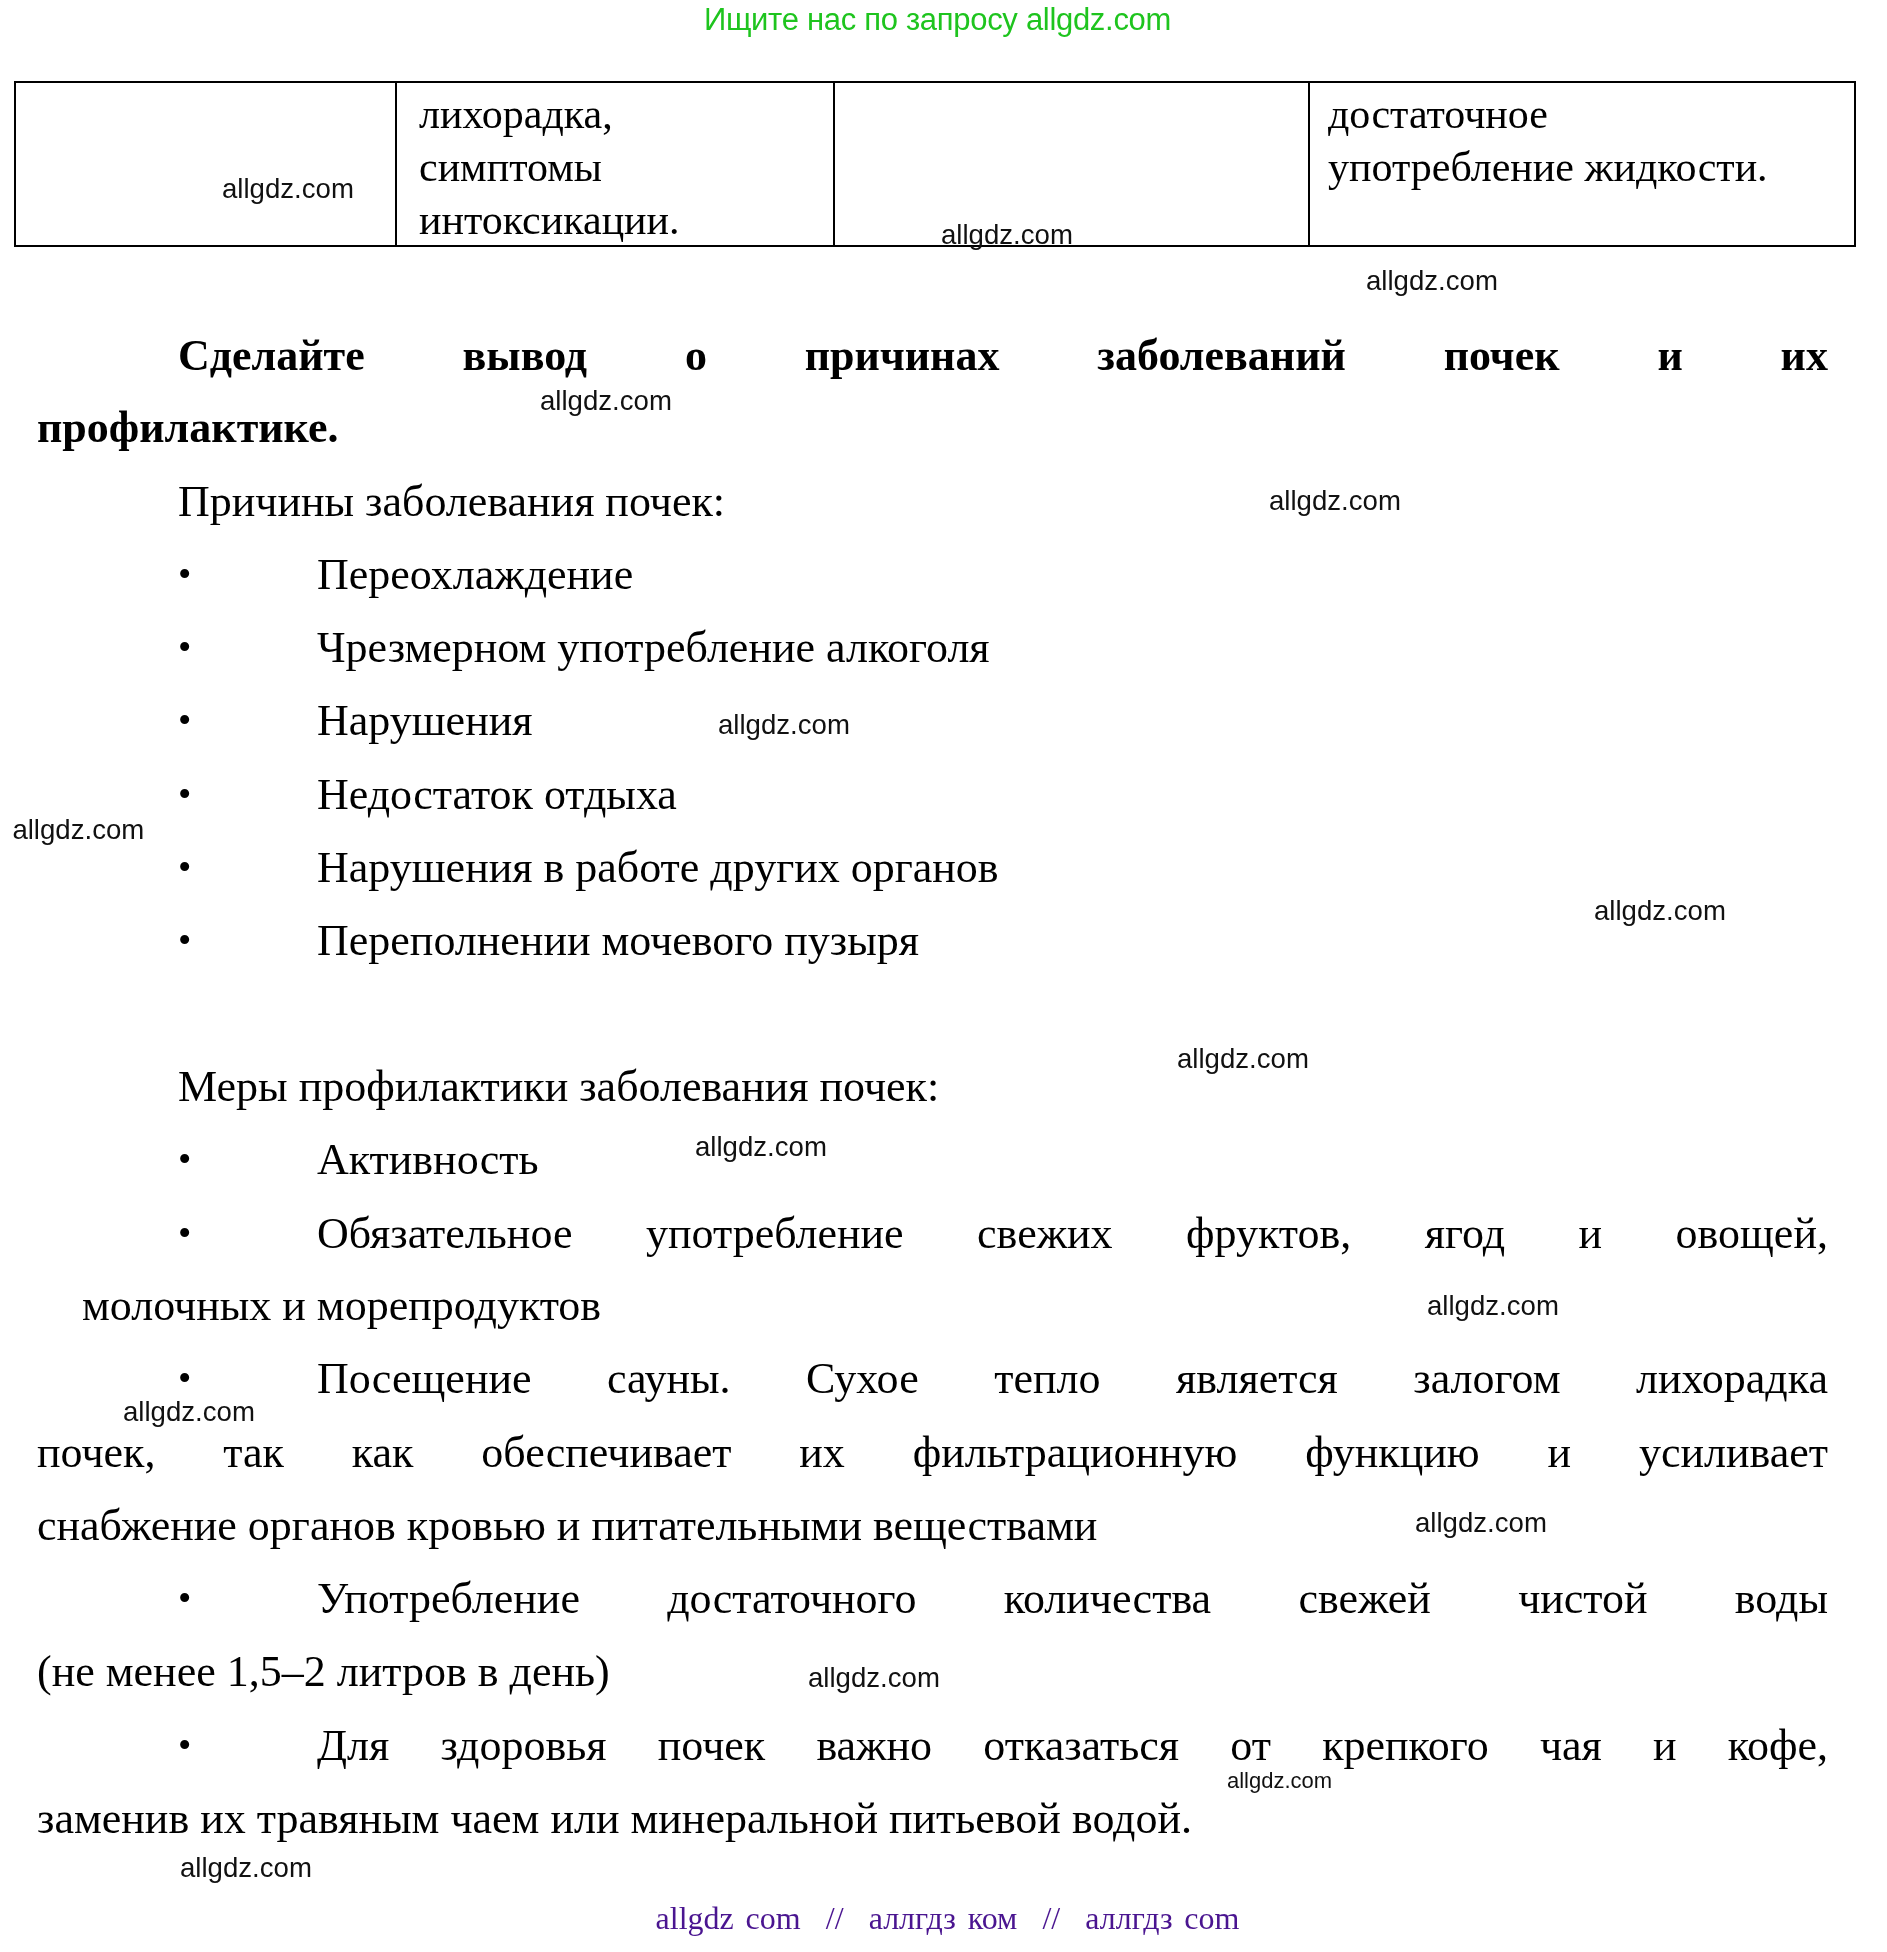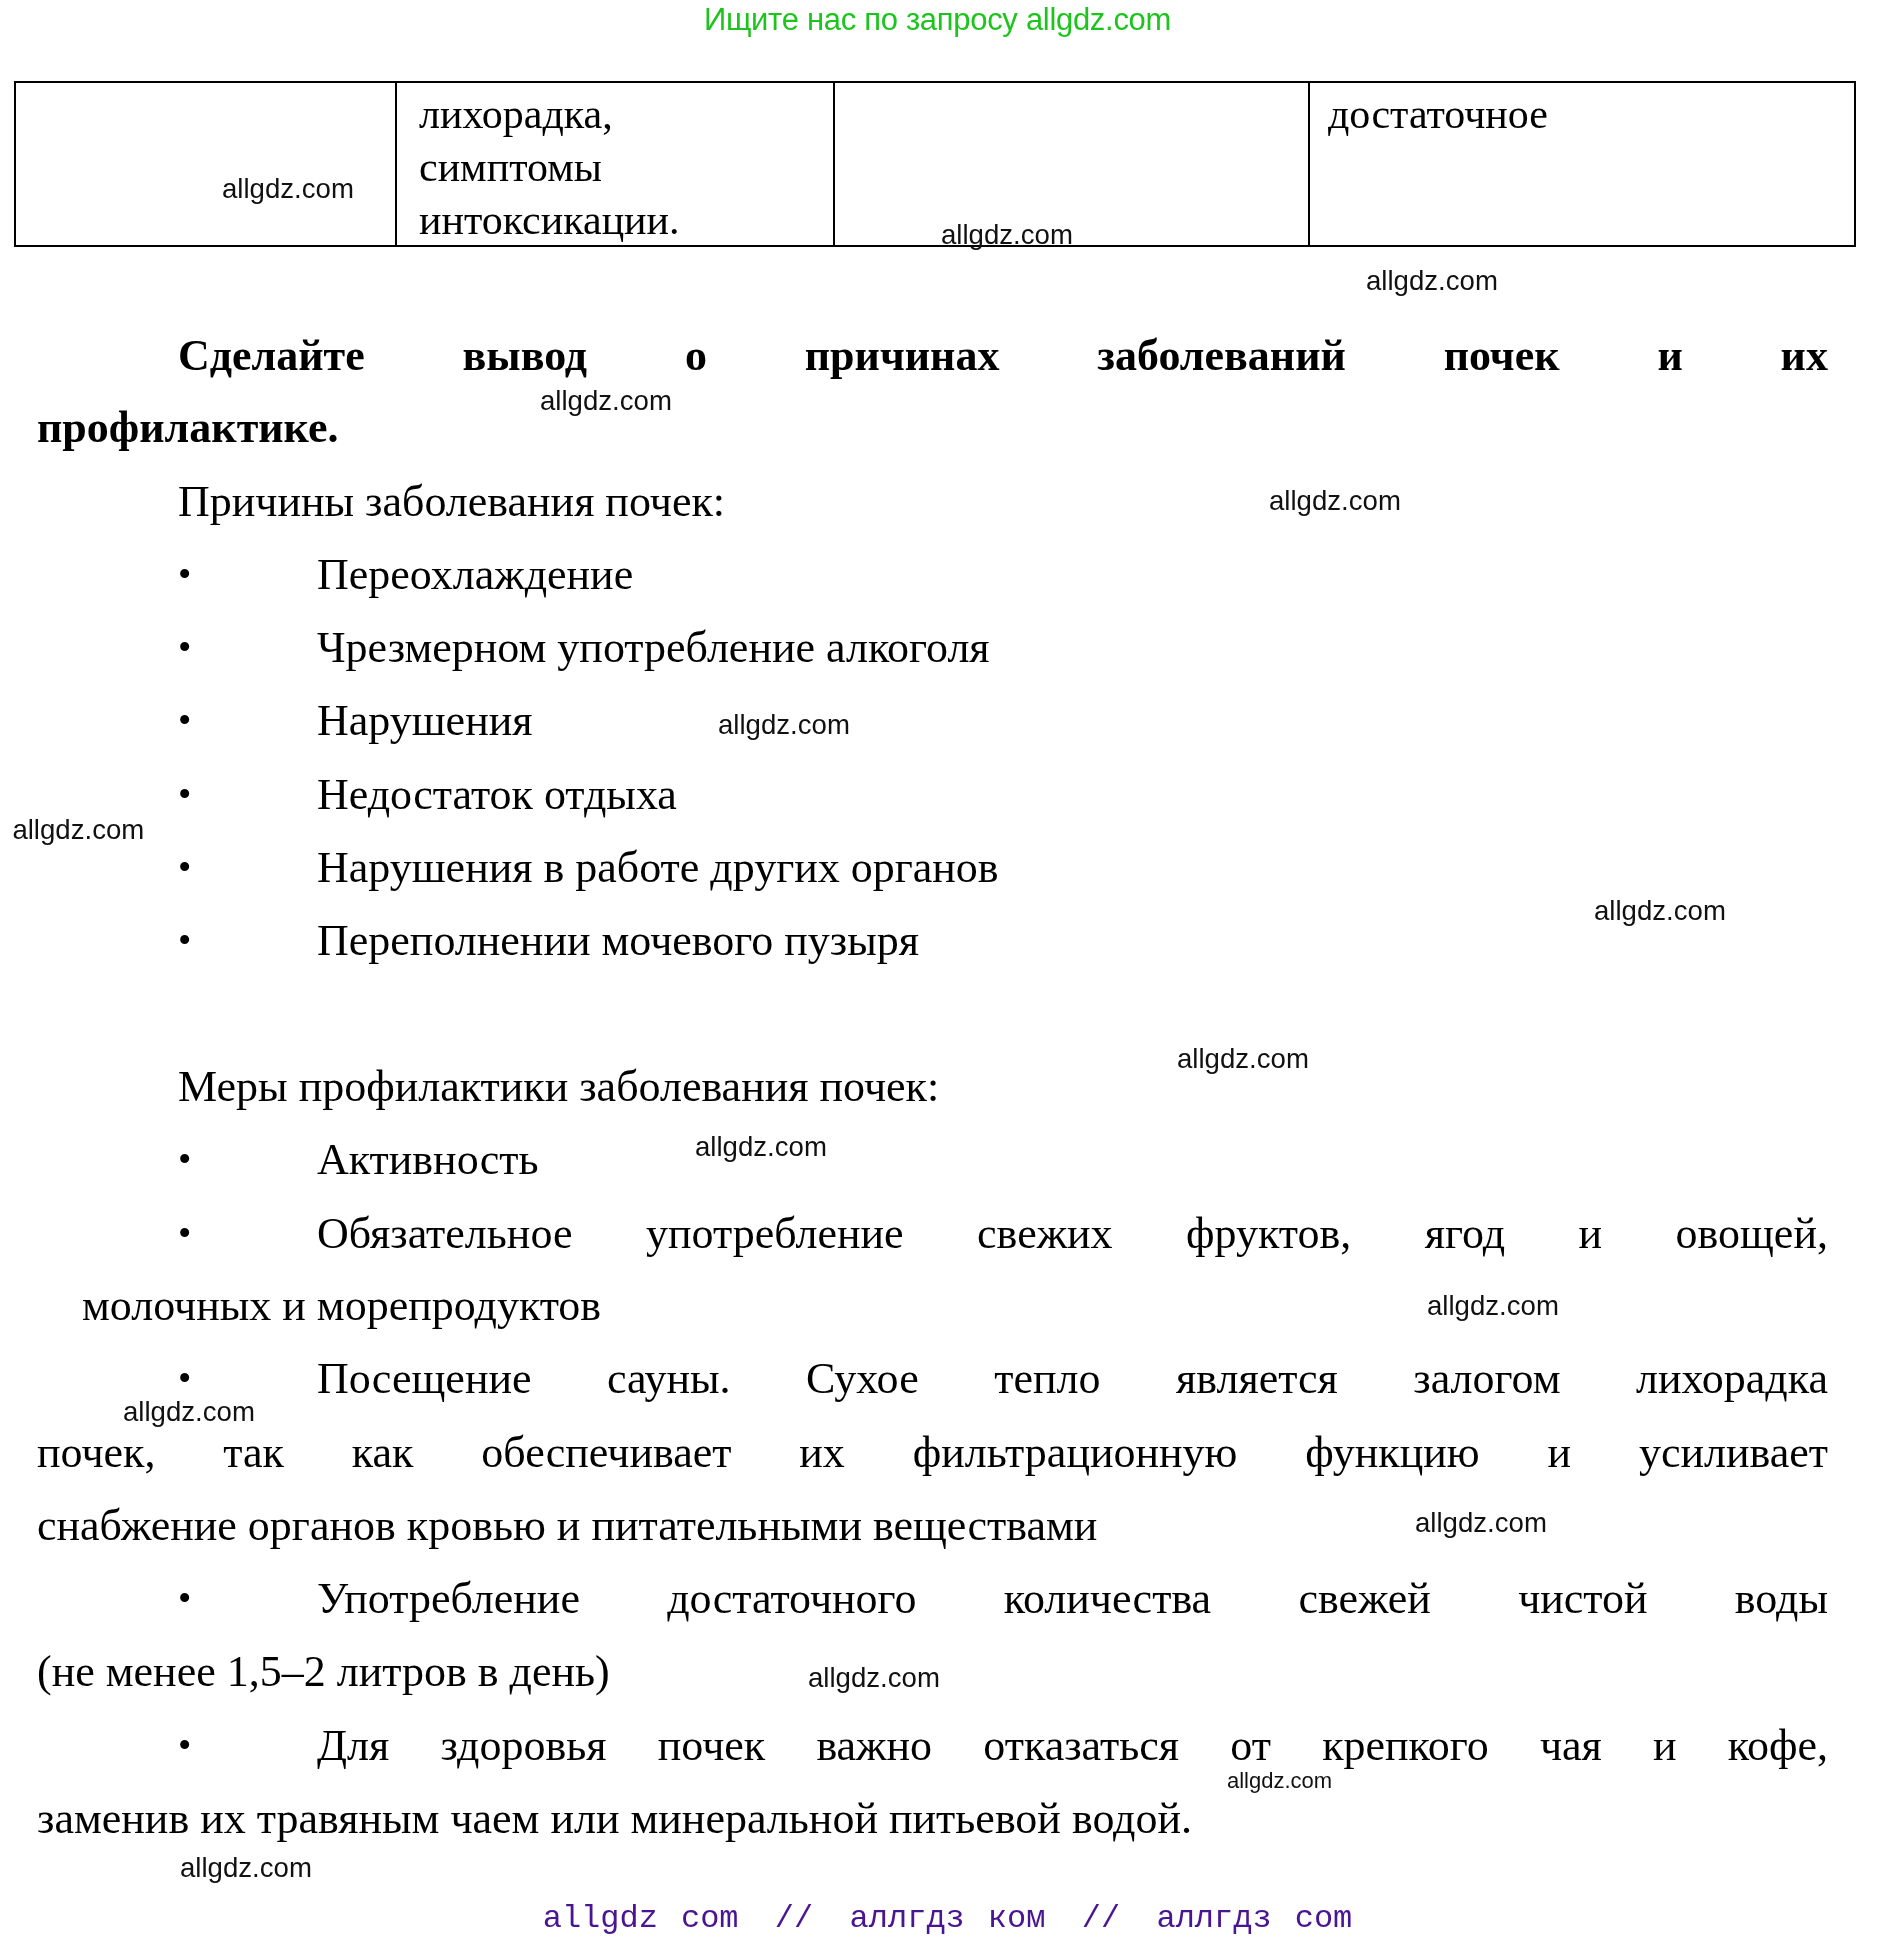--- a/index.html
+++ b/index.html
@@ -83,21 +83,21 @@
     line-height: 32px;
   }
   .wm.small { font-size: 22px; }
 
   
   .footer {
     position: absolute;
     left: 8px; right: 0;
     top: 1900px;
     text-align: center;
-    font-family: Liberation Mono, monospace;
+    font-family: Liberation Serif, serif;
     font-size: 32px;
     color: #4a1590;
     word-spacing: 3.8px;
   }
   .footer .sep { margin: 0 13.3px; }
 </style>
 </head>
 <body>
 
 <div class="banner">Ищите нас по запросу allgdz.com</div>
@@ -107,20 +107,21 @@
   <div class="vline" style="left:817px"></div>
   <div class="vline" style="left:1292px"></div>
 </div>
 <div class="cell-text" style="left:419px; top:88px;">
   <div>лихорадка,</div>
   <div>симптомы</div>
   <div>интоксикации.</div>
 </div>
 <div class="cell-text" style="left:1328px; top:88px;">
   <div>достаточное</div>
+  <div>употребление жидкости.</div>
 </div>
 
 <div class="justify-line bold" style="left:178px; width:1650px; top:329px;">
   <span>Сделайте</span>
   <span>вывод</span>
   <span>о</span>
   <span>причинах</span>
   <span>заболеваний</span>
   <span>почек</span>
   <span>и</span>

